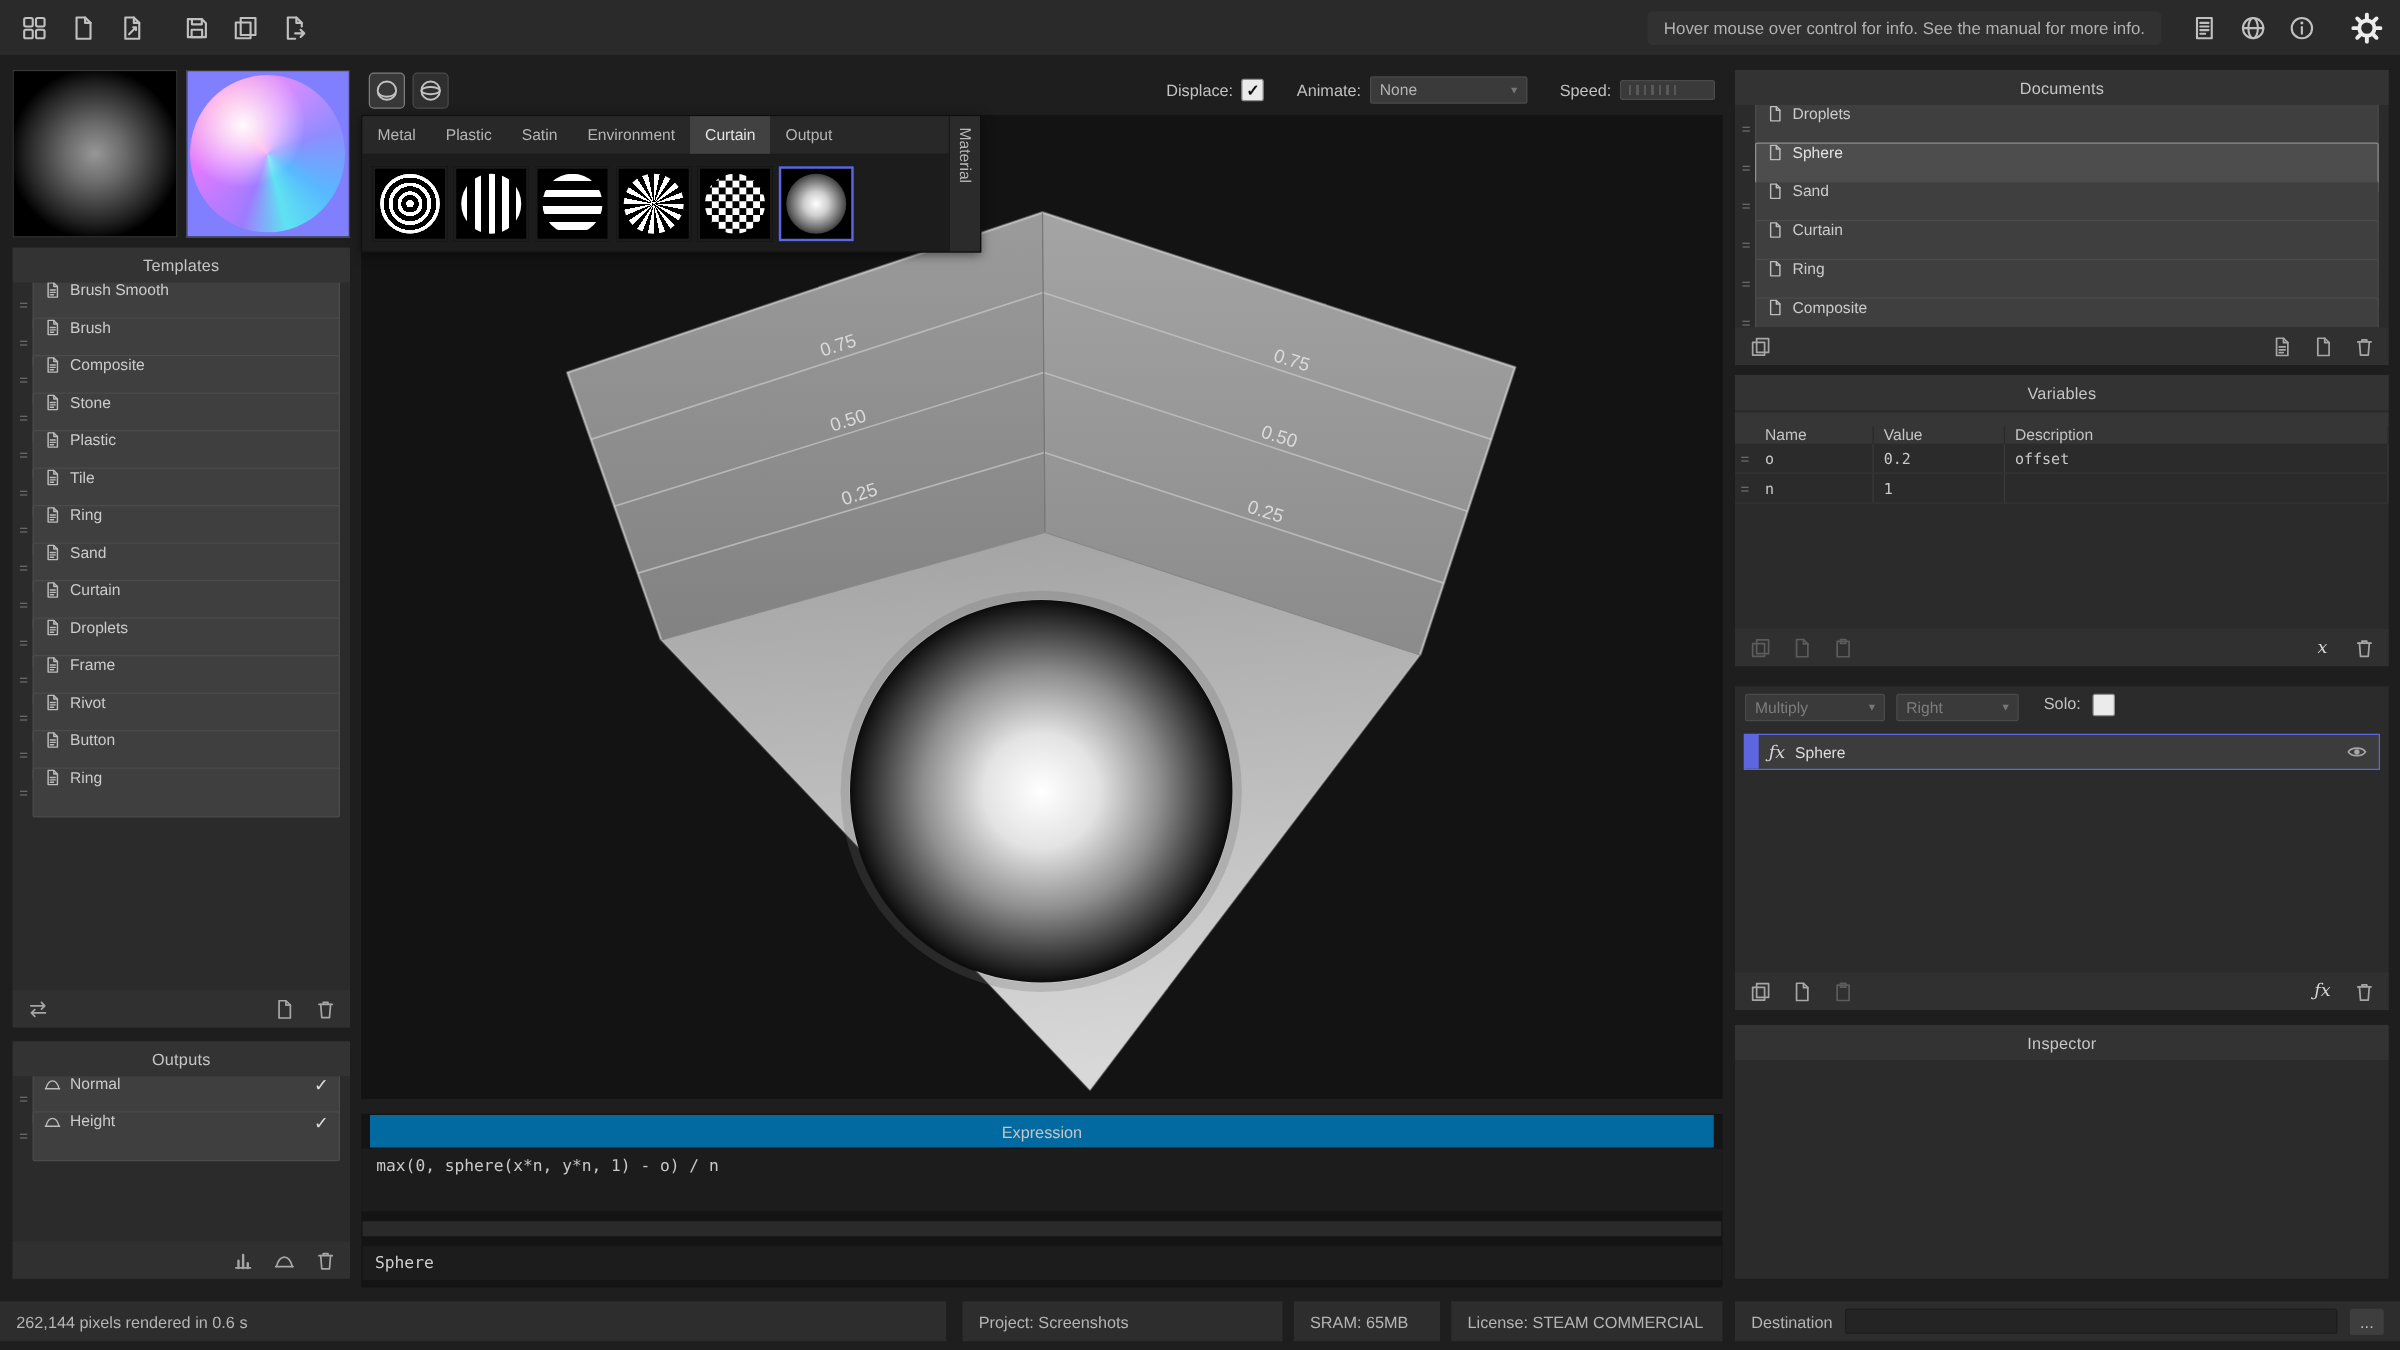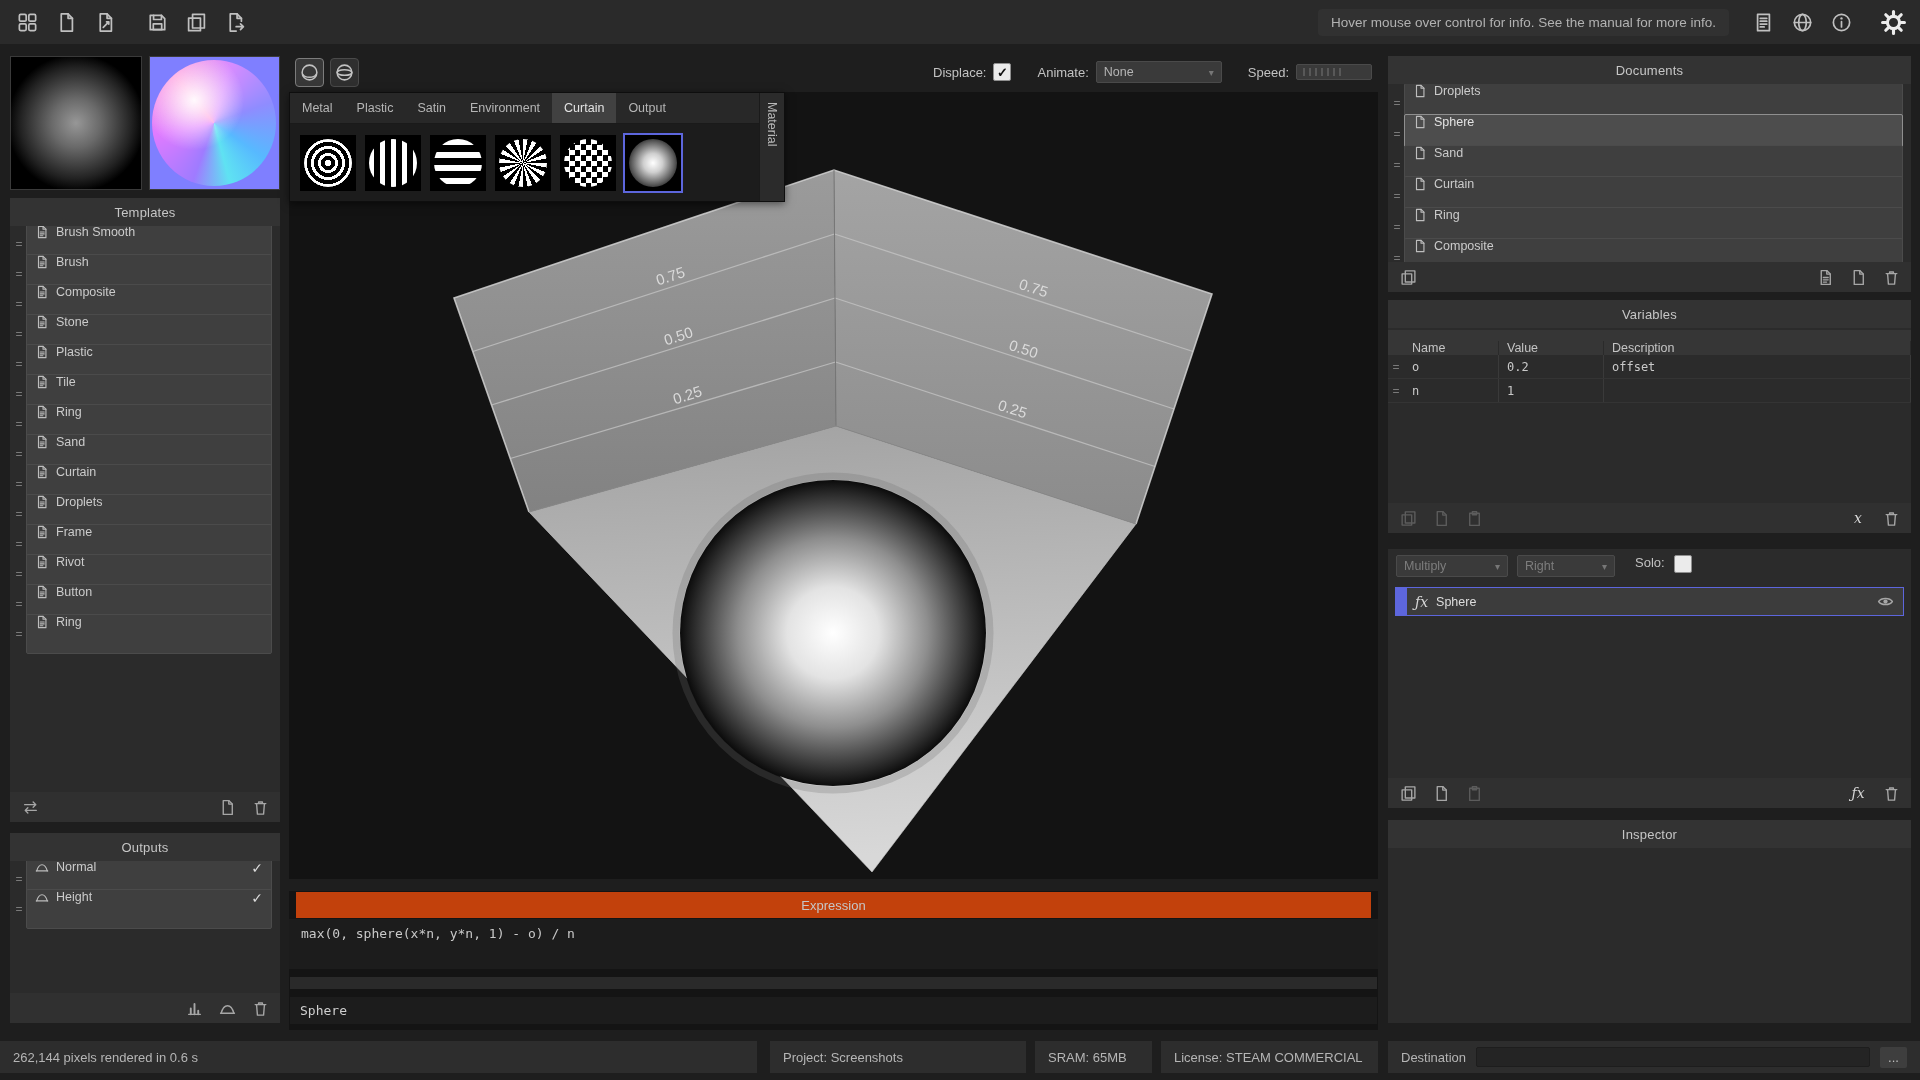--- a/index.html
+++ b/index.html
@@ -94,21 +94,21 @@
   .ball-hstripes{background:repeating-linear-gradient(#fff 0 6px,#000 6px 13px)}
   .ball-rays{background:repeating-conic-gradient(#fff 0 11.25deg,#000 11.25deg 22.5deg)}
   .ball-checker{background-image:repeating-conic-gradient(#fff 0 90deg,#000 90deg 180deg);background-size:11px 11px}
   .ball-radial{background:radial-gradient(circle,#fff 0%,#cfcfcf 28%,#5f5f5f 62%,#000 88%)}
   #material-side{flex:0 0 25px;background:#2b2b2b;border-left:1px solid #1a1a1a;display:flex;justify-content:center;padding-top:9px}
   #material-side span{writing-mode:vertical-rl;color:#b8b8b8;font-size:12.5px}
 
   
   #expression-panel{position:absolute;left:289px;top:891px;width:1089px;height:139px;background:#141414;
     display:flex;flex-direction:column}
-  #expression-header{flex:0 0 26px;margin:1px 7px 0;background:#c2410c;display:flex;align-items:center;justify-content:center;
+  #expression-header{flex:0 0 26px;margin:1px 7px 0;background:#0369a1;display:flex;align-items:center;justify-content:center;
     color:#c6c6c6;font-size:13px}
   #expression-code{flex:0 0 50px;margin-top:1px;background:#1c1c1c;color:#c9c9c9;font-size:13px;padding:7px 12px}
   #expression-scrollbar{flex:0 0 12px;margin:8px 1px 0;background:#2a2a2a}
   #expression-name{flex:0 0 27px;margin:8px 1px 0;background:#1c1c1c;display:flex;align-items:center;
     padding:0 10px;color:#cfcfcf;font-size:13px}
 
   
   #documents-panel{left:1388px;top:56px;width:523px;height:236px}
   #documents-panel .list-row{flex:0 0 27px;height:27px}
   #variables-panel{left:1388px;top:300px;width:523px;height:233px}

